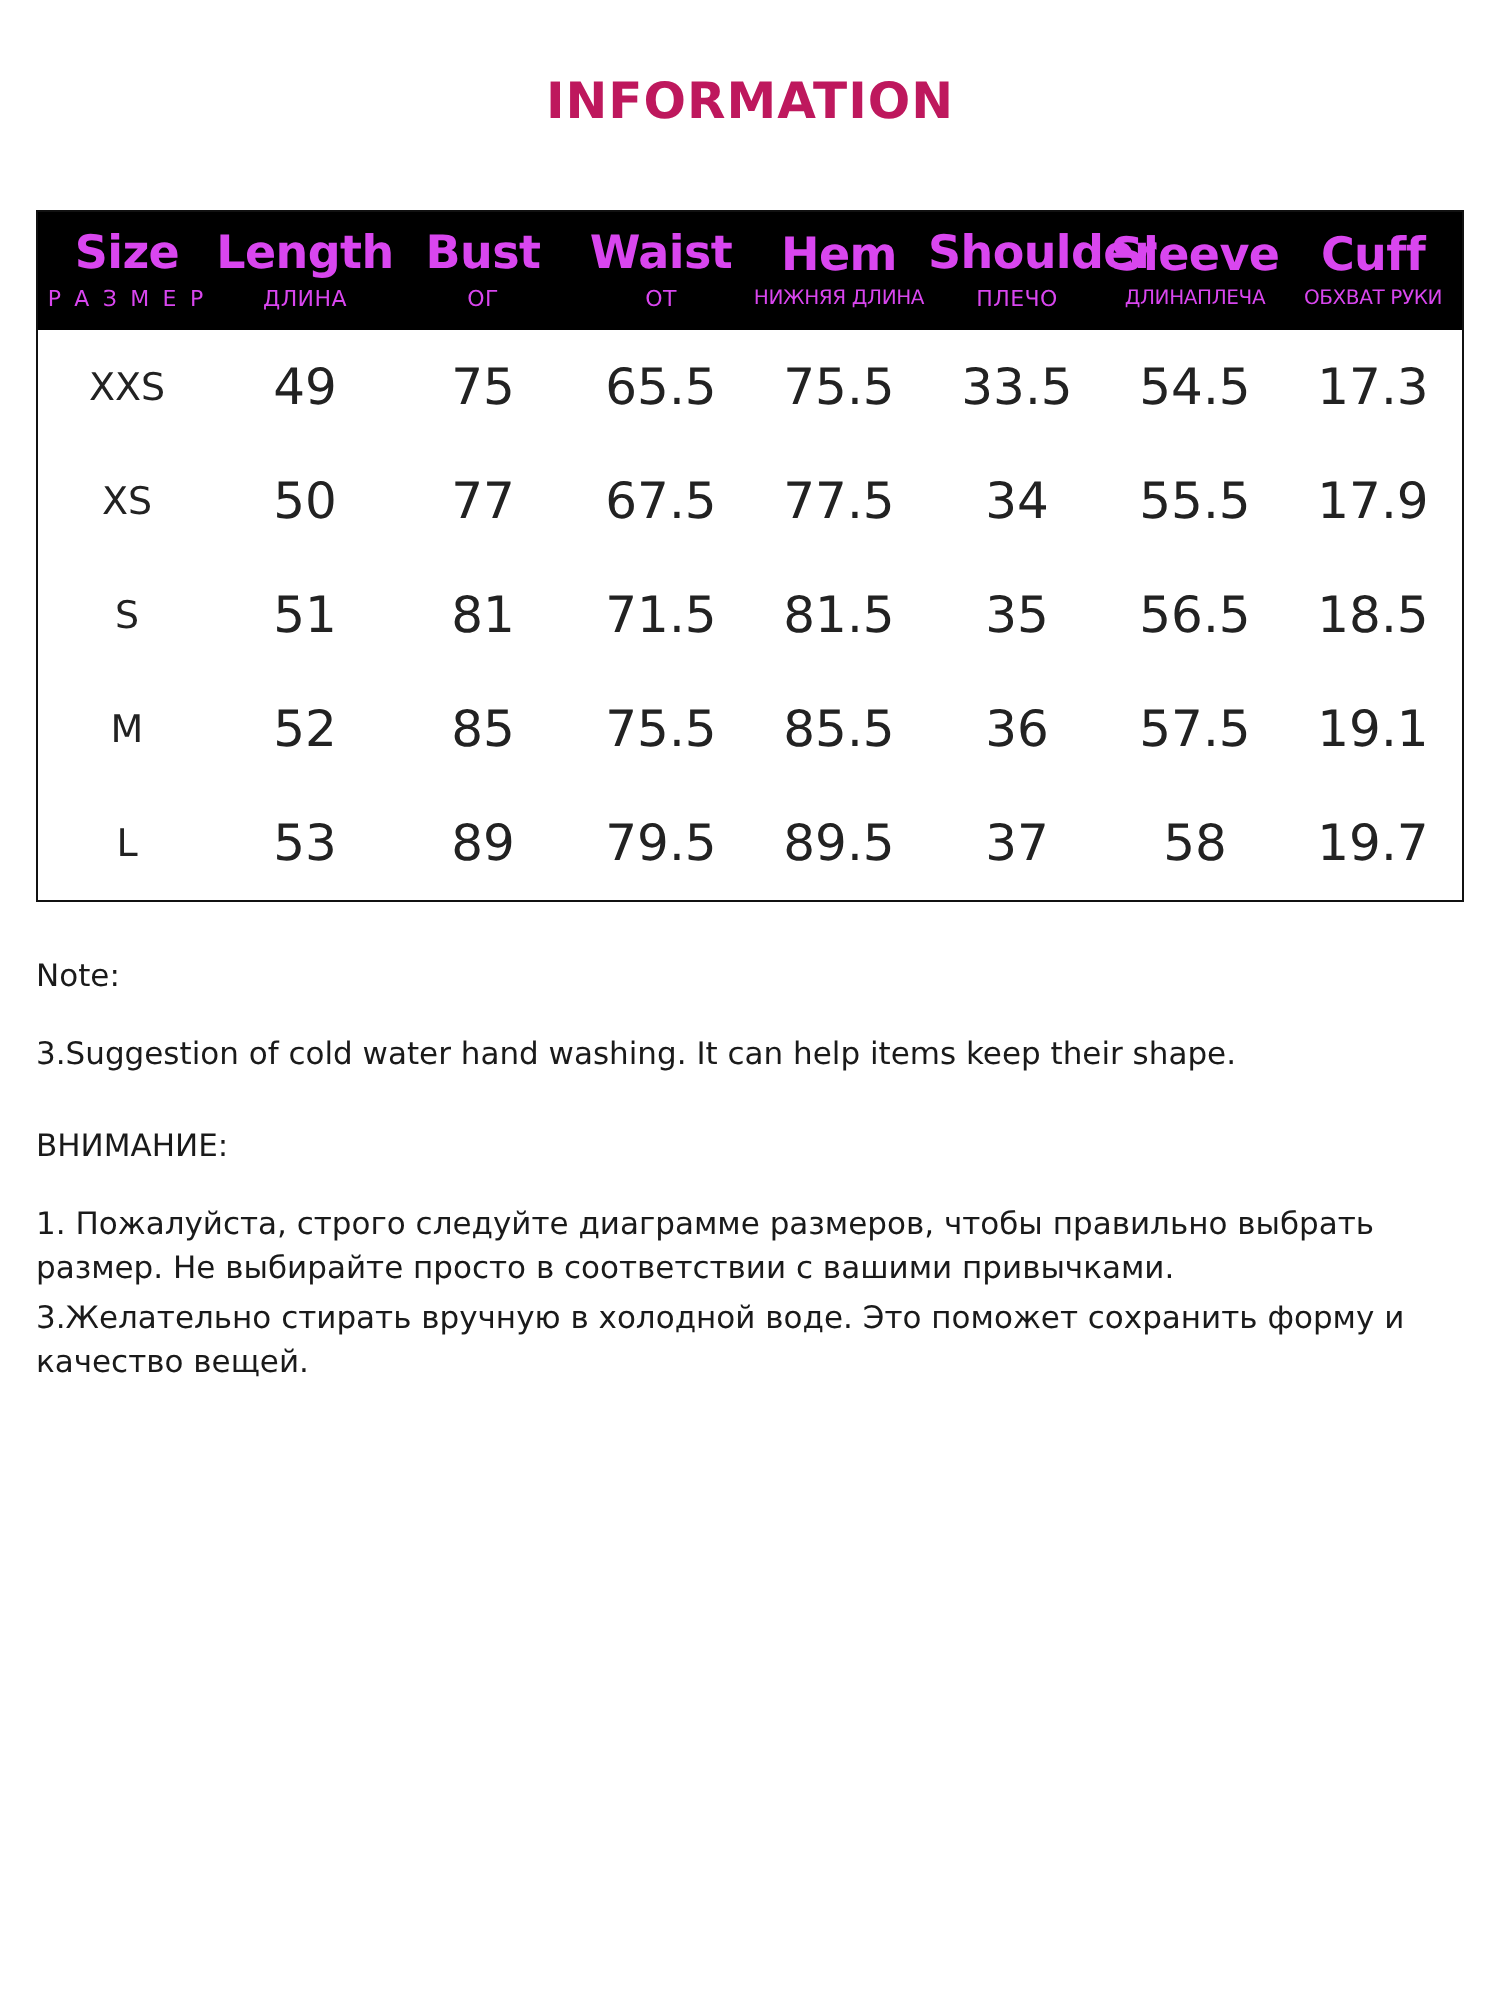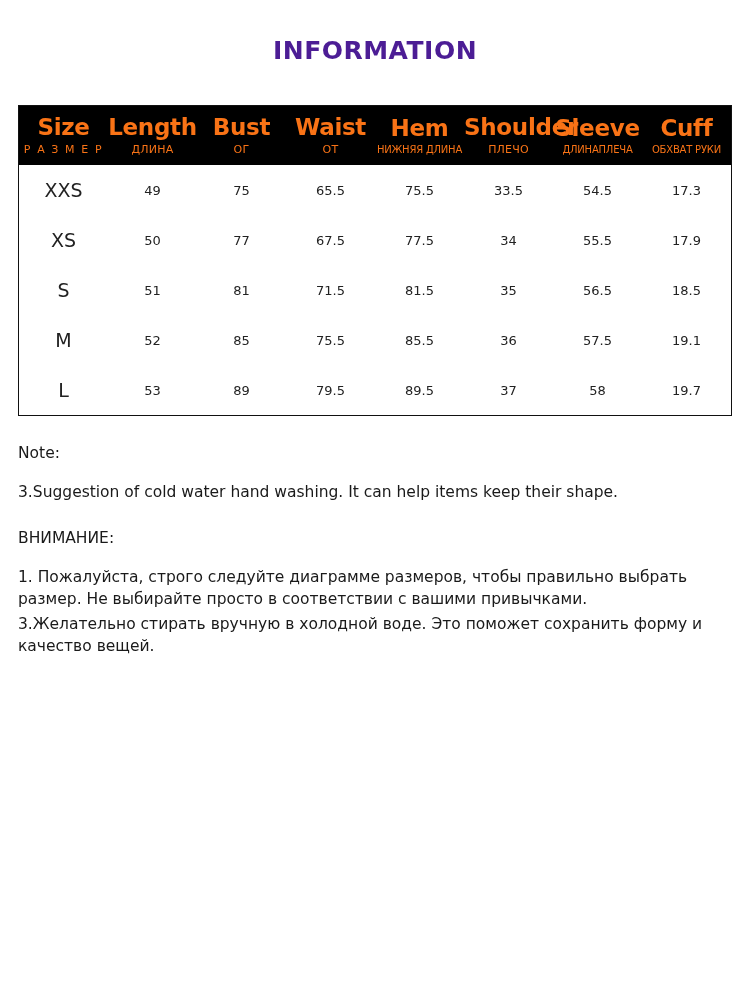--- a/index.html
+++ b/index.html
@@ -20,35 +20,35 @@
     position: relative;
     box-sizing: border-box;
   }
   .title {
     text-align: center;
     font-size: 25px;
     font-weight: bold;
     letter-spacing: 0.5px;
     margin-top: 36px;
     margin-bottom: 0;
-    color: #4c1d95;
+    color: #be185d;
   }
   .table-wrap {
     margin: 40px 18px 0 18px;
     border: 1px solid #111;
     box-sizing: border-box;
   }
   table.size-table {
     border-collapse: collapse;
     width: 100%;
     table-layout: fixed;
   }
   table.size-table thead th {
     background: #000000;
-    color: #f97316;
+    color: #d946ef;
     padding: 8px 0 9px 0;
     vertical-align: middle;
     font-weight: normal;
   }
   .th-en {
     display: block;
     font-size: 23px;
     font-weight: bold;
     line-height: 1.15;
     letter-spacing: -0.3px;
@@ -64,21 +64,21 @@
   }
   .th-ru.wide {
     letter-spacing: 1.6px;
   }
   .th-ru.tight {
     letter-spacing: -0.2px;
     font-size: 10px;
   }
   table.size-table tbody td {
     text-align: center;
-    font-size: 13px;
+    font-size: 25px;
     color: #222;
     padding: 14px 0 14px 0;
     font-weight: normal;
   }
   table.size-table tbody td.size-cell {
     font-size: 19px;
   }
   .notes {
     margin: 26px 18px 16px 18px;
     font-size: 15.5px;

